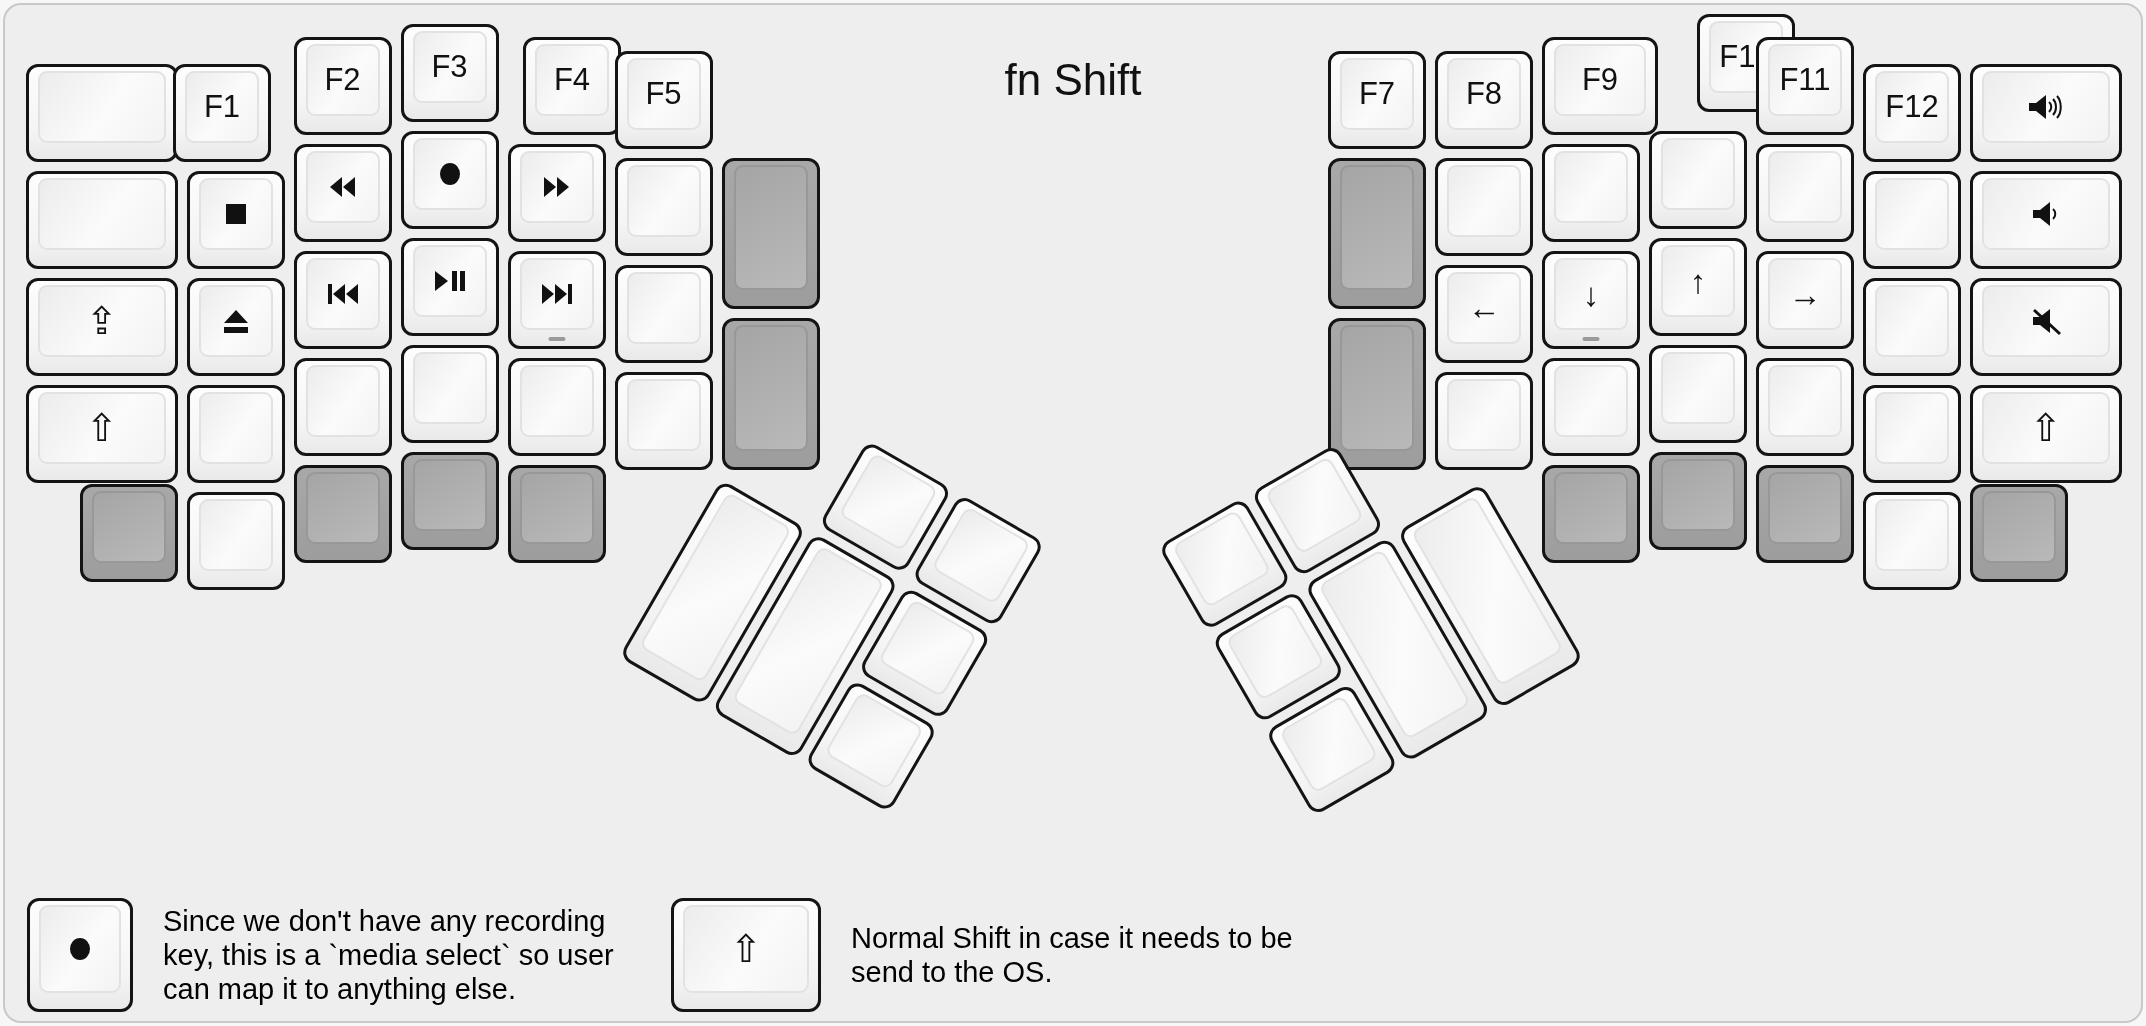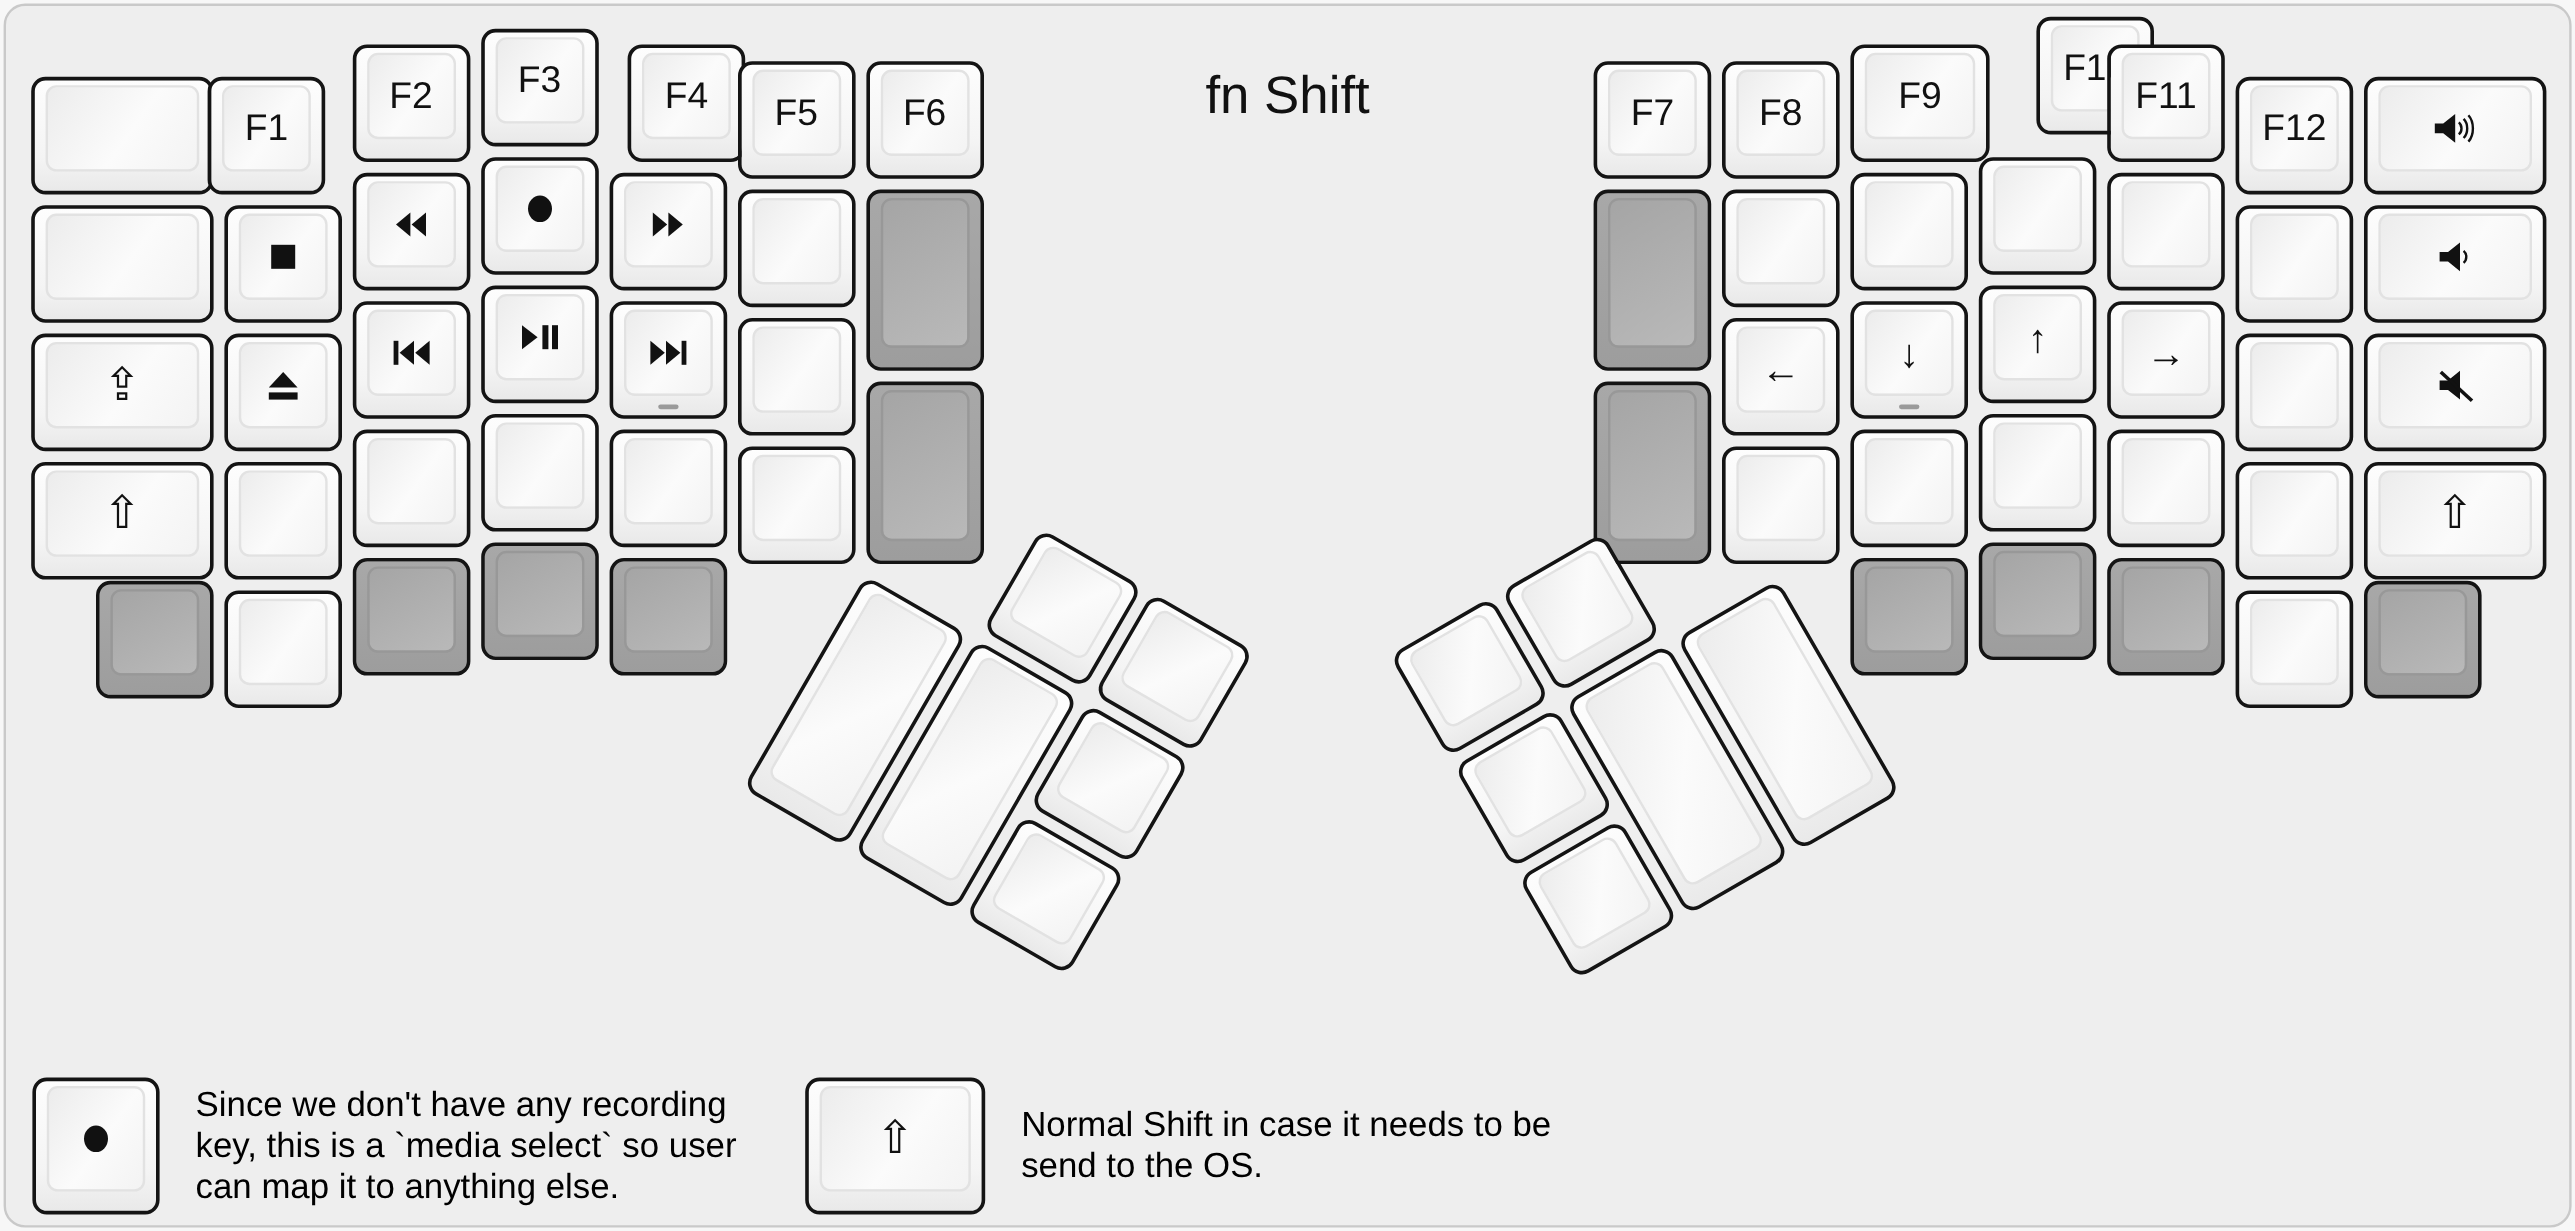--- a/index.html
+++ b/index.html
@@ -212,25 +212,20 @@
       </div>
       <div class="key white" style="left: 609.5px; top: 152.75px; width: 98px; height: 98px;">
         <div class="cap"></div>
       </div>
       <div class="key white" style="left: 609.5px; top: 259.75px; width: 98px; height: 98px;">
         <div class="cap"></div>
       </div>
       <div class="key white" style="left: 609.5px; top: 366.75px; width: 98px; height: 98px;">
         <div class="cap"></div>
       </div>
-      <div class="key white" style="left: 716.5px; top: 45.75px; width: 98px; height: 98px;">
-        <div class="cap">
-          <span class="flabel">F6</span>
-        </div>
-      </div>
       <div class="key gray" style="left: 716.5px; top: 152.75px; width: 98px; height: 151.5px;">
         <div class="cap"></div>
       </div>
       <div class="key gray" style="left: 716.5px; top: 313.25px; width: 98px; height: 151.5px;">
         <div class="cap"></div>
       </div>
       <div class="key white" style="left: 1323px; top: 45.75px; width: 98px; height: 98px;">
         <div class="cap">
           <span class="flabel">F7</span>
         </div>

